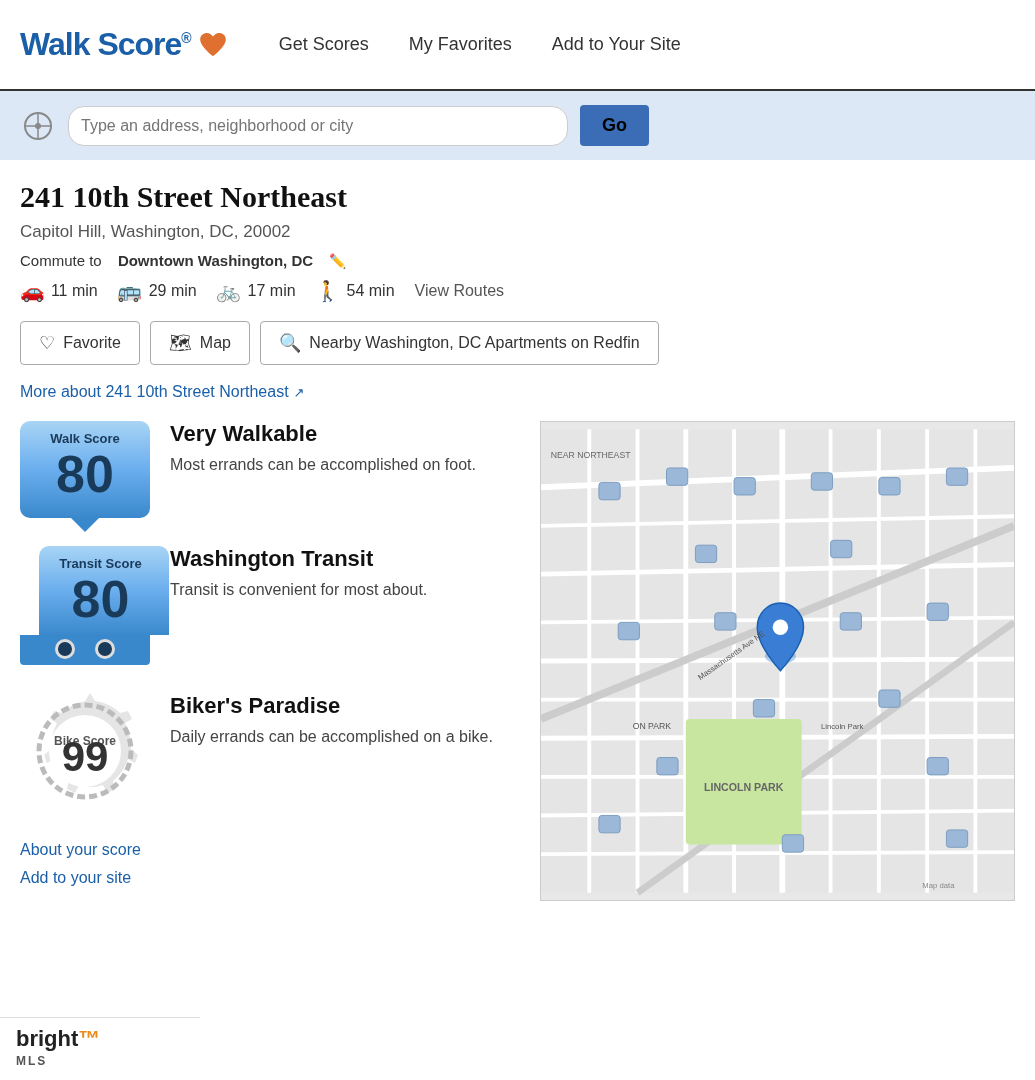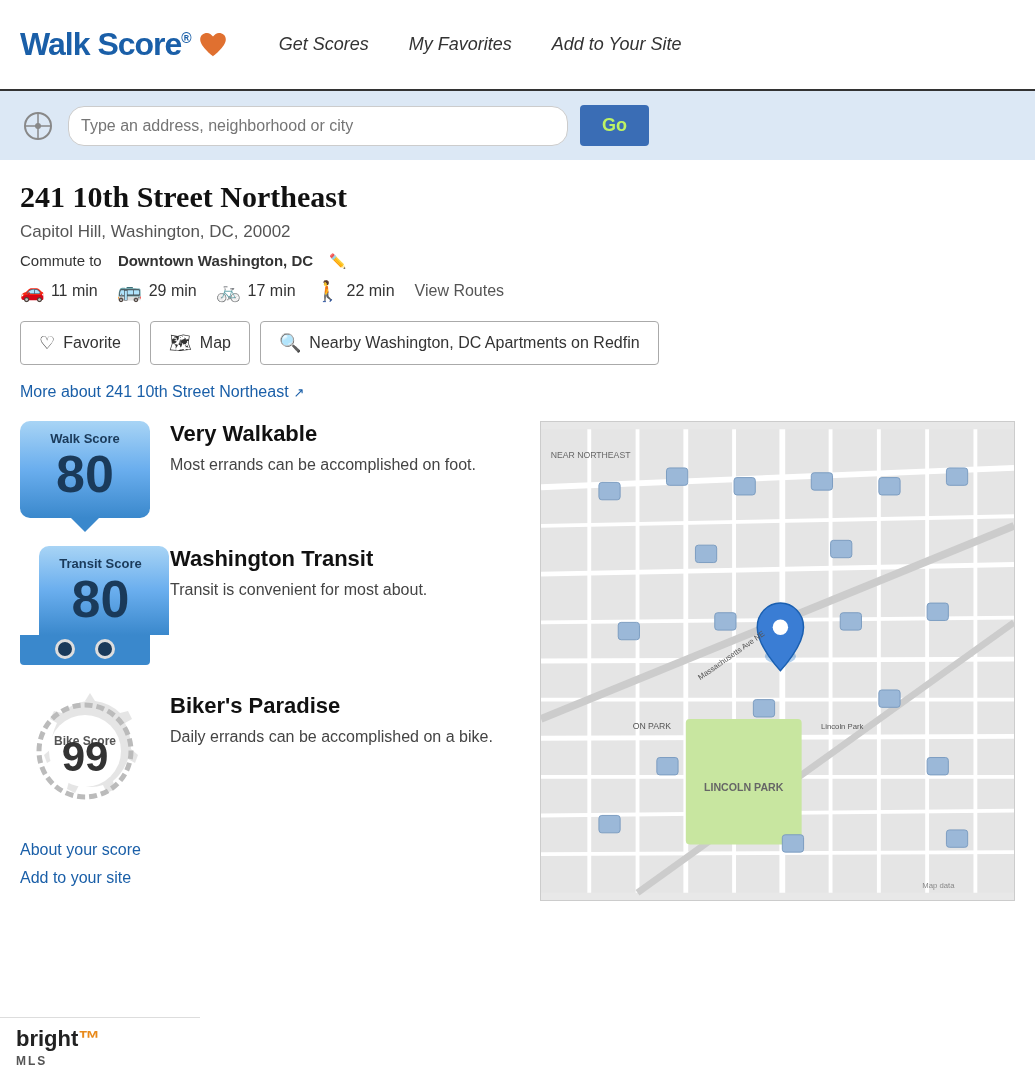--- a/index.html
+++ b/index.html
@@ -27,21 +27,20 @@
     }
     #logo-heart {
       width: 32px;
       height: 32px;
     }
     #nav {
       display: flex;
       align-items: flex-end;
       gap: 40px;
       margin-left: 20px;
-      font-style: italic;
     }
     .nav-item {
       font-size: 18px;
       color: #333;
       cursor: pointer;
       text-decoration: none;
     }
 
     
     #search-bar {
@@ -64,21 +63,21 @@
       height: 40px;
       border: 1px solid #ccc;
       border-radius: 16px;
       padding: 0 12px;
       font-size: 16px;
       color: #aaa;
       background: #fff;
     }
     #go-btn {
       background: #3a6db5;
-      color: #bef264;
+      color: #000000;
       border: none;
       border-radius: 4px;
       padding: 10px 22px;
       font-size: 18px;
       font-weight: bold;
       cursor: pointer;
     }
 
     
     #main {
@@ -389,21 +388,21 @@
     <div class="transport-item">
       <span class="transport-icon">🚌</span>
       <span>29 min</span>
     </div>
     <div class="transport-item">
       <span class="transport-icon">🚲</span>
       <span>17 min</span>
     </div>
     <div class="transport-item">
       <span class="transport-icon">🚶</span>
-      <span>22 min</span>
+      <span>54 min</span>
     </div>
     <a id="view-routes-link" href="#">View Routes</a>
   </div>
 
   
   <div id="action-buttons">
     <button class="action-btn">
       <span class="btn-icon">♡</span>
       <span>Favorite</span>
     </button>

